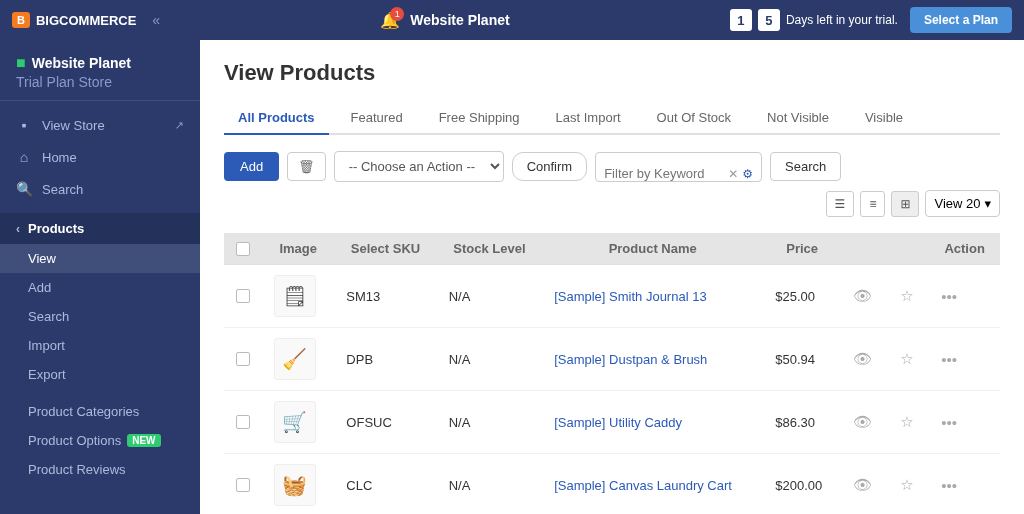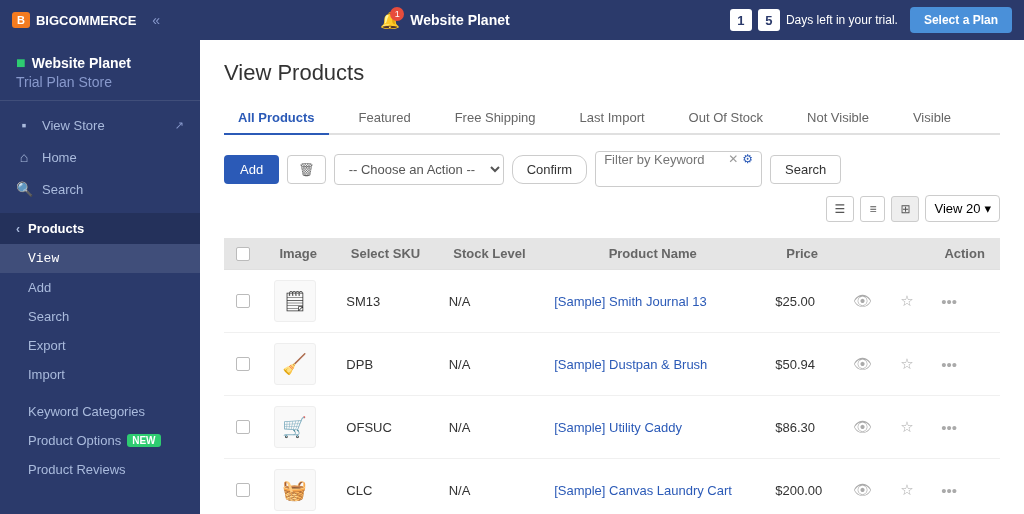--- a/index.html
+++ b/index.html
@@ -64,21 +64,21 @@
       background: rgba(0,0,0,0.15);
     }
 
     .sidebar-sub-item {
       padding: 7px 16px 7px 28px;
       color: #aabbdd;
       font-size: 13px;
       cursor: pointer;
       display: flex; align-items: center; gap: 6px;
     }
-    .sidebar-sub-item.active-view { background: rgba(255,255,255,0.1); color: white; font-family: Liberation Mono, monospace; }
+    .sidebar-sub-item.active-view { background: rgba(255,255,255,0.1); color: white; }
 
     .new-badge {
       background: #2ecc71;
       color: white;
       font-size: 10px;
       padding: 1px 5px;
       border-radius: 3px;
       font-weight: bold;
       text-transform: uppercase;
     }
@@ -87,24 +87,24 @@
     .content {
       flex: 1;
       background: white;
       overflow-y: auto;
       display: flex;
       flex-direction: column;
     }
 
     .content-inner { padding: 20px 24px; }
 
-    .page-title { font-size: 22px; color: #333; font-weight: 400; margin-bottom: 16px; }
-
-    
-    .tabs { display: flex; border-bottom: 2px solid #e0e0e0; margin-bottom: 16px; gap: 16px; }
+    .page-title { font-size: 22px; color: #333; font-weight: 700; margin-bottom: 16px; }
+
+    
+    .tabs { display: flex; border-bottom: 2px solid #e0e0e0; margin-bottom: 16px; gap: 8px; }
     .tab {
       padding: 8px 14px;
       font-size: 13px;
       color: #666;
       cursor: pointer;
       border-bottom: 2px solid transparent;
       margin-bottom: -2px;
       white-space: nowrap;
     }
     .tab.active { color: #2b5ab7; border-bottom-color: #2b5ab7; font-weight: 600; }
@@ -129,22 +129,22 @@
       border-radius: 4px; font-size: 13px; cursor: pointer;
     }
 
     .action-select {
       border: 1px solid #ccc; border-radius: 4px; padding: 6px 10px;
       font-size: 13px; background: white; color: #555; cursor: pointer;
       min-width: 140px;
     }
 
     .filter-keyword-wrap {
-      display: flex; align-items: flex-start; border: 1px solid #ccc; border-radius: 4px;
-      padding: 0 8px; background: white; height: 36px;
+      display: flex; align-items: flex-end; border: 1px solid #ccc; border-radius: 4px;
+      padding: 0 8px; background: white; height: 30px;
     }
     .filter-keyword-wrap input { border: none; outline: none; font-size: 13px; color: #555; width: 120px; }
     .filter-keyword-wrap .close-x { color: #999; cursor: pointer; margin-left: 4px; font-size: 12px; }
     .filter-keyword-wrap .filter-icon { color: #2b5ab7; margin-left: 4px; font-size: 12px; cursor: pointer; }
 
     .view-controls { margin-left: auto; display: flex; align-items: center; gap: 6px; }
     .view-btn { background: white; border: 1px solid #ccc; border-radius: 3px; padding: 5px 8px; font-size: 12px; cursor: pointer; color: #555; }
     .view-btn.active { background: #eee; }
     .view-20 { display: flex; align-items: center; gap: 4px; background: white; border: 1px solid #ccc; border-radius: 4px; padding: 5px 8px; font-size: 13px; cursor: pointer; }
 
@@ -238,30 +238,30 @@
       <div class="sidebar-sub-item active-view">
         <span>View</span>
       </div>
       <div class="sidebar-sub-item">
         <span>Add</span>
       </div>
       <div class="sidebar-sub-item">
         <span>Search</span>
       </div>
       <div class="sidebar-sub-item">
+        <span>Import</span>
+      </div>
+      <div class="sidebar-sub-item">
         <span>Export</span>
       </div>
-      <div class="sidebar-sub-item">
-        <span>Import</span>
-      </div>
     </div>
 
     <div style="margin-top:8px;">
       <div class="sidebar-sub-item">
-        <span>Keyword Categories</span>
+        <span>Product Categories</span>
       </div>
       <div class="sidebar-sub-item">
         <span>Product Options</span>
         <span class="new-badge">NEW</span>
       </div>
       <div class="sidebar-sub-item">
         <span>Product Reviews</span>
       </div>
       <div class="sidebar-sub-item">
         

